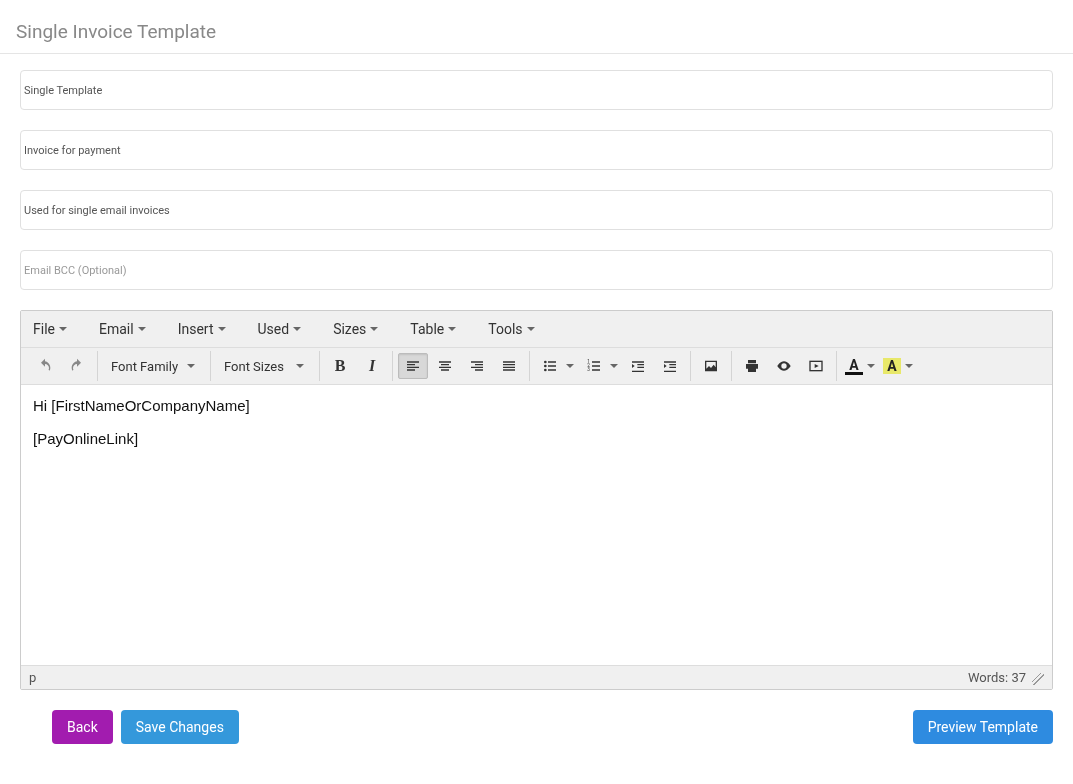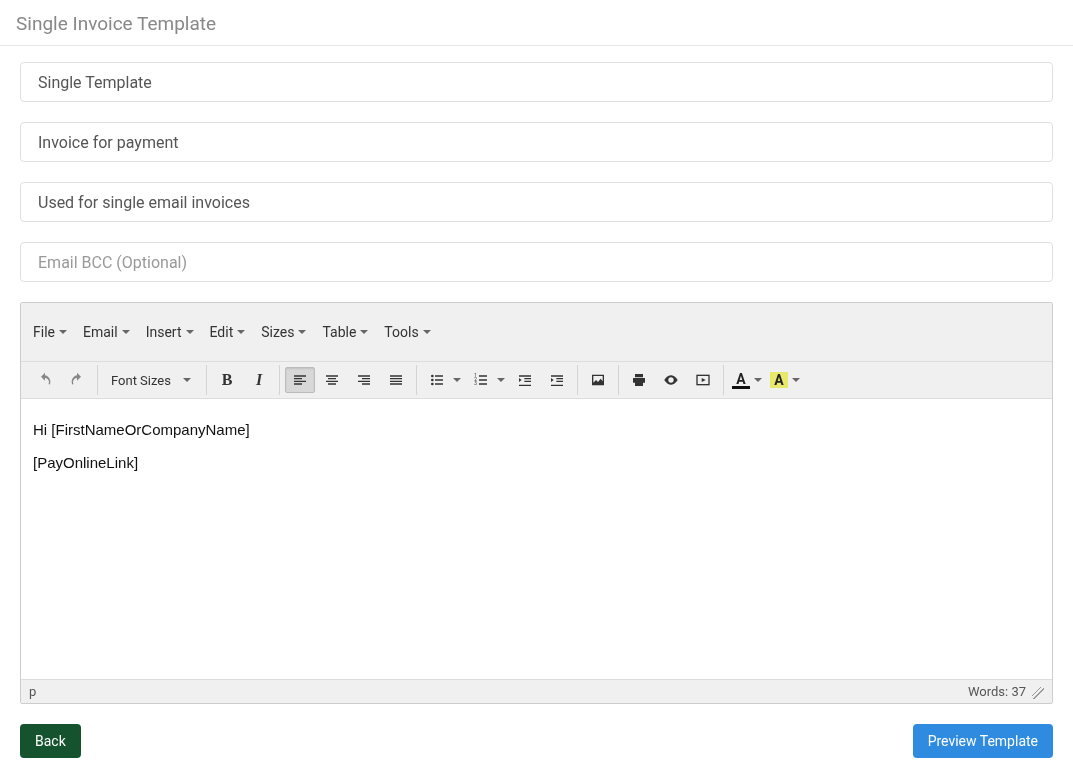--- a/index.html
+++ b/index.html
@@ -7,56 +7,56 @@
     font-family: -apple-system, "Segoe UI", Roboto, "Helvetica Neue", Arial, sans-serif;
     font-size: 14px;
     color: #333;
     background: #fff;
     width: 1073px;
   }
   .page-title {
     font-size: 19px;
     color: #888;
     font-weight: 400;
-    padding: 12px 16px 10px;
+    padding: 20px 16px 10px;
   }
   .outer-container {
     border-top: 1px solid #e5e5e5;
     background: #fff;
     padding: 0 8px;
   }
   .form-area {
     padding: 16px 12px 0 12px;
   }
   .form-control {
     width: 100%;
     height: 40px;
-    padding: 8px 17px;
-    font-size: 16px;
+    padding: 8px 3px;
+    font-size: 11px;
     color: #555;
     background: #fff;
     border: 1px solid #e0e0e0;
     border-radius: 4px;
     margin-bottom: 20px;
     outline: none;
     font-family: inherit;
   }
   .form-control::placeholder { color: #999; }
   .editor-wrap {
     border: 1px solid #ccc;
     border-radius: 2px;
     margin-bottom: 20px;
     background: #fff;
   }
   .menubar {
     background: #f0f0f0;
     border-bottom: 1px solid #ddd;
-    padding: 17px 6px;
+    padding: 6px 6px;
     display: flex;
-    gap: 4px;
+    gap: 20px;
     flex-wrap: wrap;
   }
   .menubar-item {
     padding: 4px 2px 4px 6px;
     font-size: 14px;
     color: #333;
     cursor: pointer;
     border-radius: 2px;
     display: inline-flex;
     align-items: center;
@@ -120,21 +120,21 @@
     width: 14px;
     height: 26px;
     display:inline-flex;
     align-items:center;
     justify-content:center;
     cursor:pointer;
     border-radius:2px;
     margin-left:-2px;
   }
   .editor-body {
-    padding: 20px 12px;
+    padding: 10px 12px;
     min-height: 280px;
     font-size: 15px;
     line-height: 1.5;
     color: #111;
     font-family: Verdana, Geneva, sans-serif;
   }
   .editor-body p { margin: 0 0 10px 0; }
   .statusbar {
     background: #f0f0f0;
     border-top: 1px solid #ddd;
@@ -161,21 +161,21 @@
   .btn {
     display: inline-block;
     padding: 8px 14px;
     font-size: 14px;
     border-radius: 4px;
     border: 1px solid transparent;
     cursor: pointer;
     color: #fff;
     font-family: inherit;
   }
-  .btn-gray { background: #14532d; }
+  .btn-gray { background: #a21caf; margin-left: 32px; }
   .btn-blue { background: #3498db; }
   .btn-blue2 { background: #2e8be0; text-align: right; }
   .left-actions { display:flex; gap:8px; }
   svg { width:16px; height:16px; fill:#333; }
   .color-swatch-a {
     display:inline-block; width:18px; text-align:center;
     font-weight:bold; font-size:14px; color:#222; border-bottom:3px solid #111;
     line-height:14px;
   }
   .color-swatch-bg {
@@ -208,21 +208,21 @@
           </span>
         <span class="menubar-item">
             <span>Email</span>
             <span class="caret-down"></span>
           </span>
         <span class="menubar-item">
             <span>Insert</span>
             <span class="caret-down"></span>
           </span>
         <span class="menubar-item">
-            <span>Edit</span>
+            <span>Used</span>
             <span class="caret-down"></span>
           </span>
         <span class="menubar-item">
             <span>Sizes</span>
             <span class="caret-down"></span>
           </span>
         <span class="menubar-item">
             <span>Table</span>
             <span class="caret-down"></span>
           </span>
@@ -236,20 +236,26 @@
         <div class="tb-group">
           <span class="tb-btn">
               <svg viewBox="0 0 24 24">
                 <path fill="#888" d="M12 5V1L6 7l6 6V9c3.3 0 6 2.7 6 6 0 1-.3 2-.7 2.8l1.5 1.5C19.5 18 20 16.6 20 15c0-5.5-4.5-10-8-10z"></path>
               </svg>
             </span>
           <span class="tb-btn">
               <svg viewBox="0 0 24 24">
                 <path fill="#888" d="M12 5V1l6 6-6 6V9c-3.3 0-6 2.7-6 6 0 1 .3 2 .7 2.8l-1.5 1.5C4.5 18 4 16.6 4 15c0-5.5 4.5-10 8-10z"></path>
               </svg>
+            </span>
+        </div>
+        <div class="tb-group">
+          <span class="tb-select" style="min-width:104px">
+              <span>Font Family</span>
+              <span class="caret-down"></span>
             </span>
         </div>
         <div class="tb-group">
           <span class="tb-select" style="min-width:100px">
               <span>Font Sizes</span>
               <span class="caret-down"></span>
             </span>
         </div>
         <div class="tb-group">
           <span class="tb-btn">
@@ -364,18 +370,19 @@
       <div class="statusbar">
         <span>p</span>
         <span><span>Words: 37</span><span class="resize-grip"></span></span>
       </div>
     </div>
   </div>
 
   <div class="actions">
     <div class="left-actions">
       <button class="btn btn-gray">Back</button>
+      <button class="btn btn-blue">Save Changes</button>
     </div>
     <div>
       <button class="btn btn-blue2">Preview Template</button>
     </div>
   </div>
 </div>
 
 </body></html>

